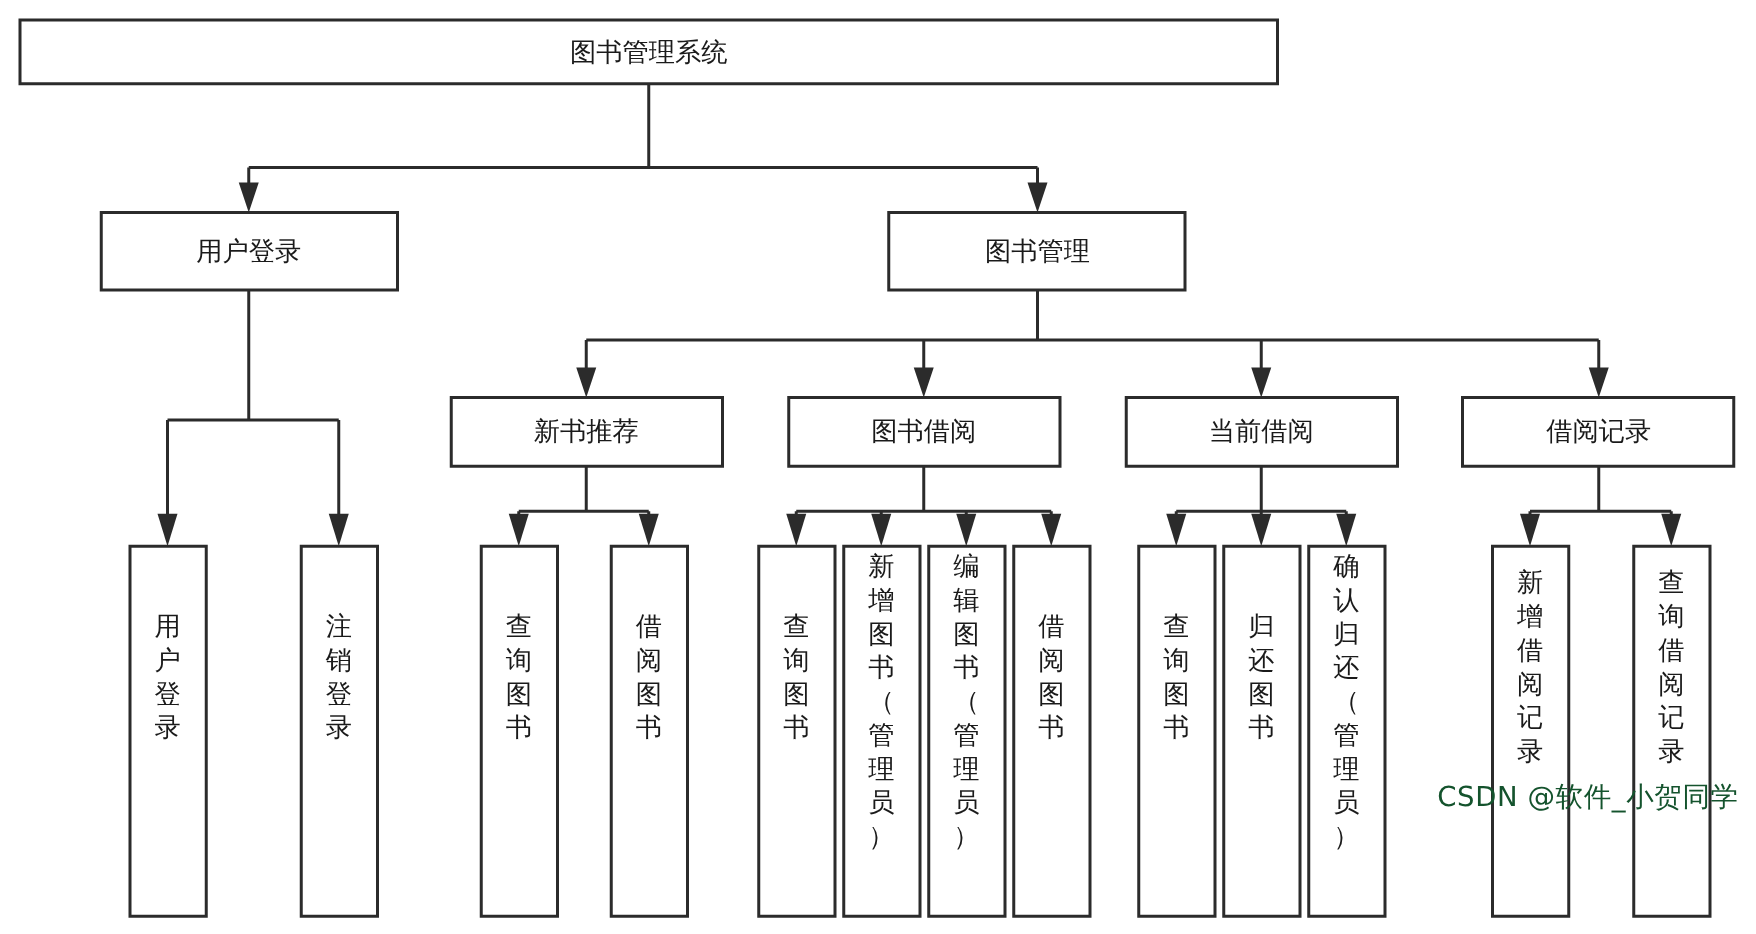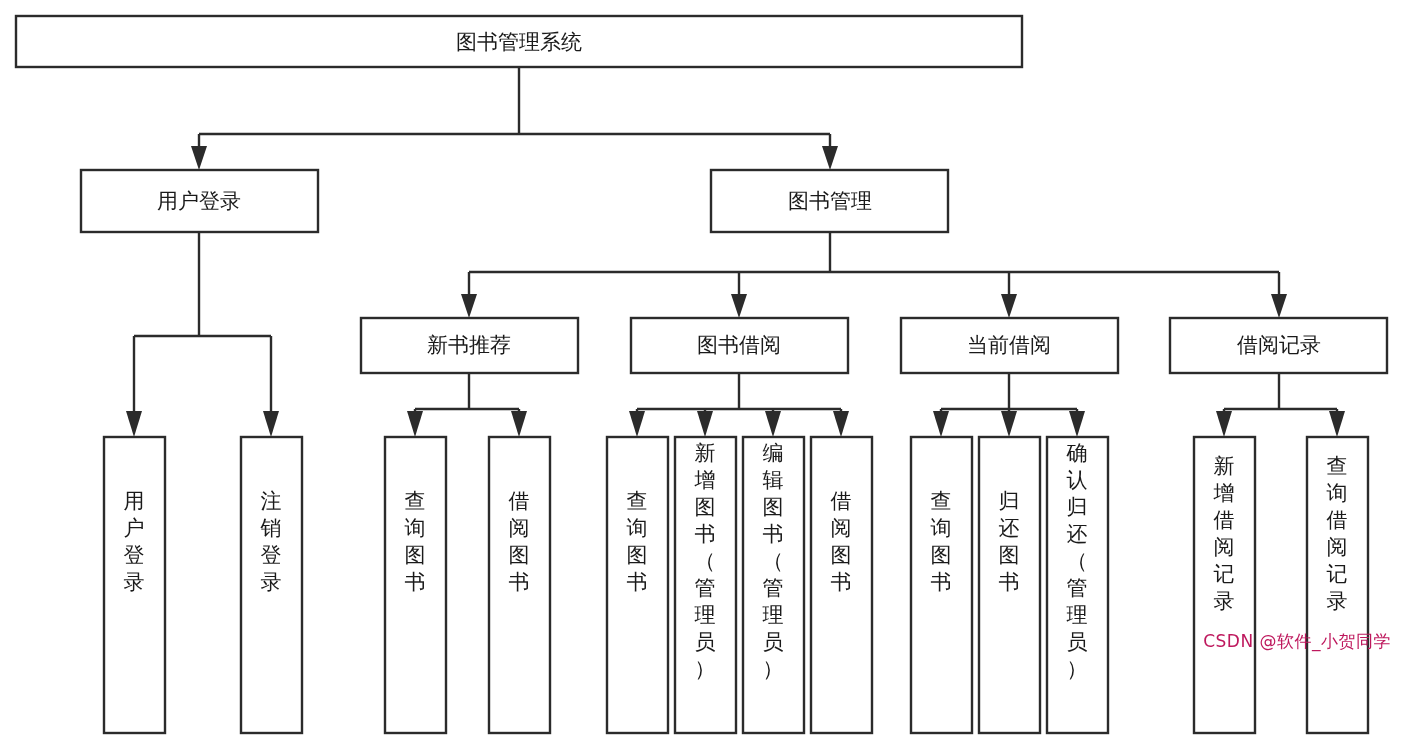--- a/index.html
+++ b/index.html
@@ -54,22 +54,22 @@
     font-family: "DejaVu Sans", "Liberation Sans", sans-serif;
     font-size: 21px;
     fill: #1a1a1a;
     text-anchor: middle;
   }
   .watermark {
     position: absolute;
     right: 14px;
     bottom: 6px;
     font-family: "DejaVu Sans", "Liberation Sans", sans-serif;
-    font-size: 17px;
-    color: #be185d;
+    font-size: 22px;
+    color: #14532d;
     letter-spacing: 0.5px;
     white-space: nowrap;
     user-select: none;
     margin-top: 14px;
   }
 </style>
 </head>
 <body>
 
 <div id="diagram-root">

